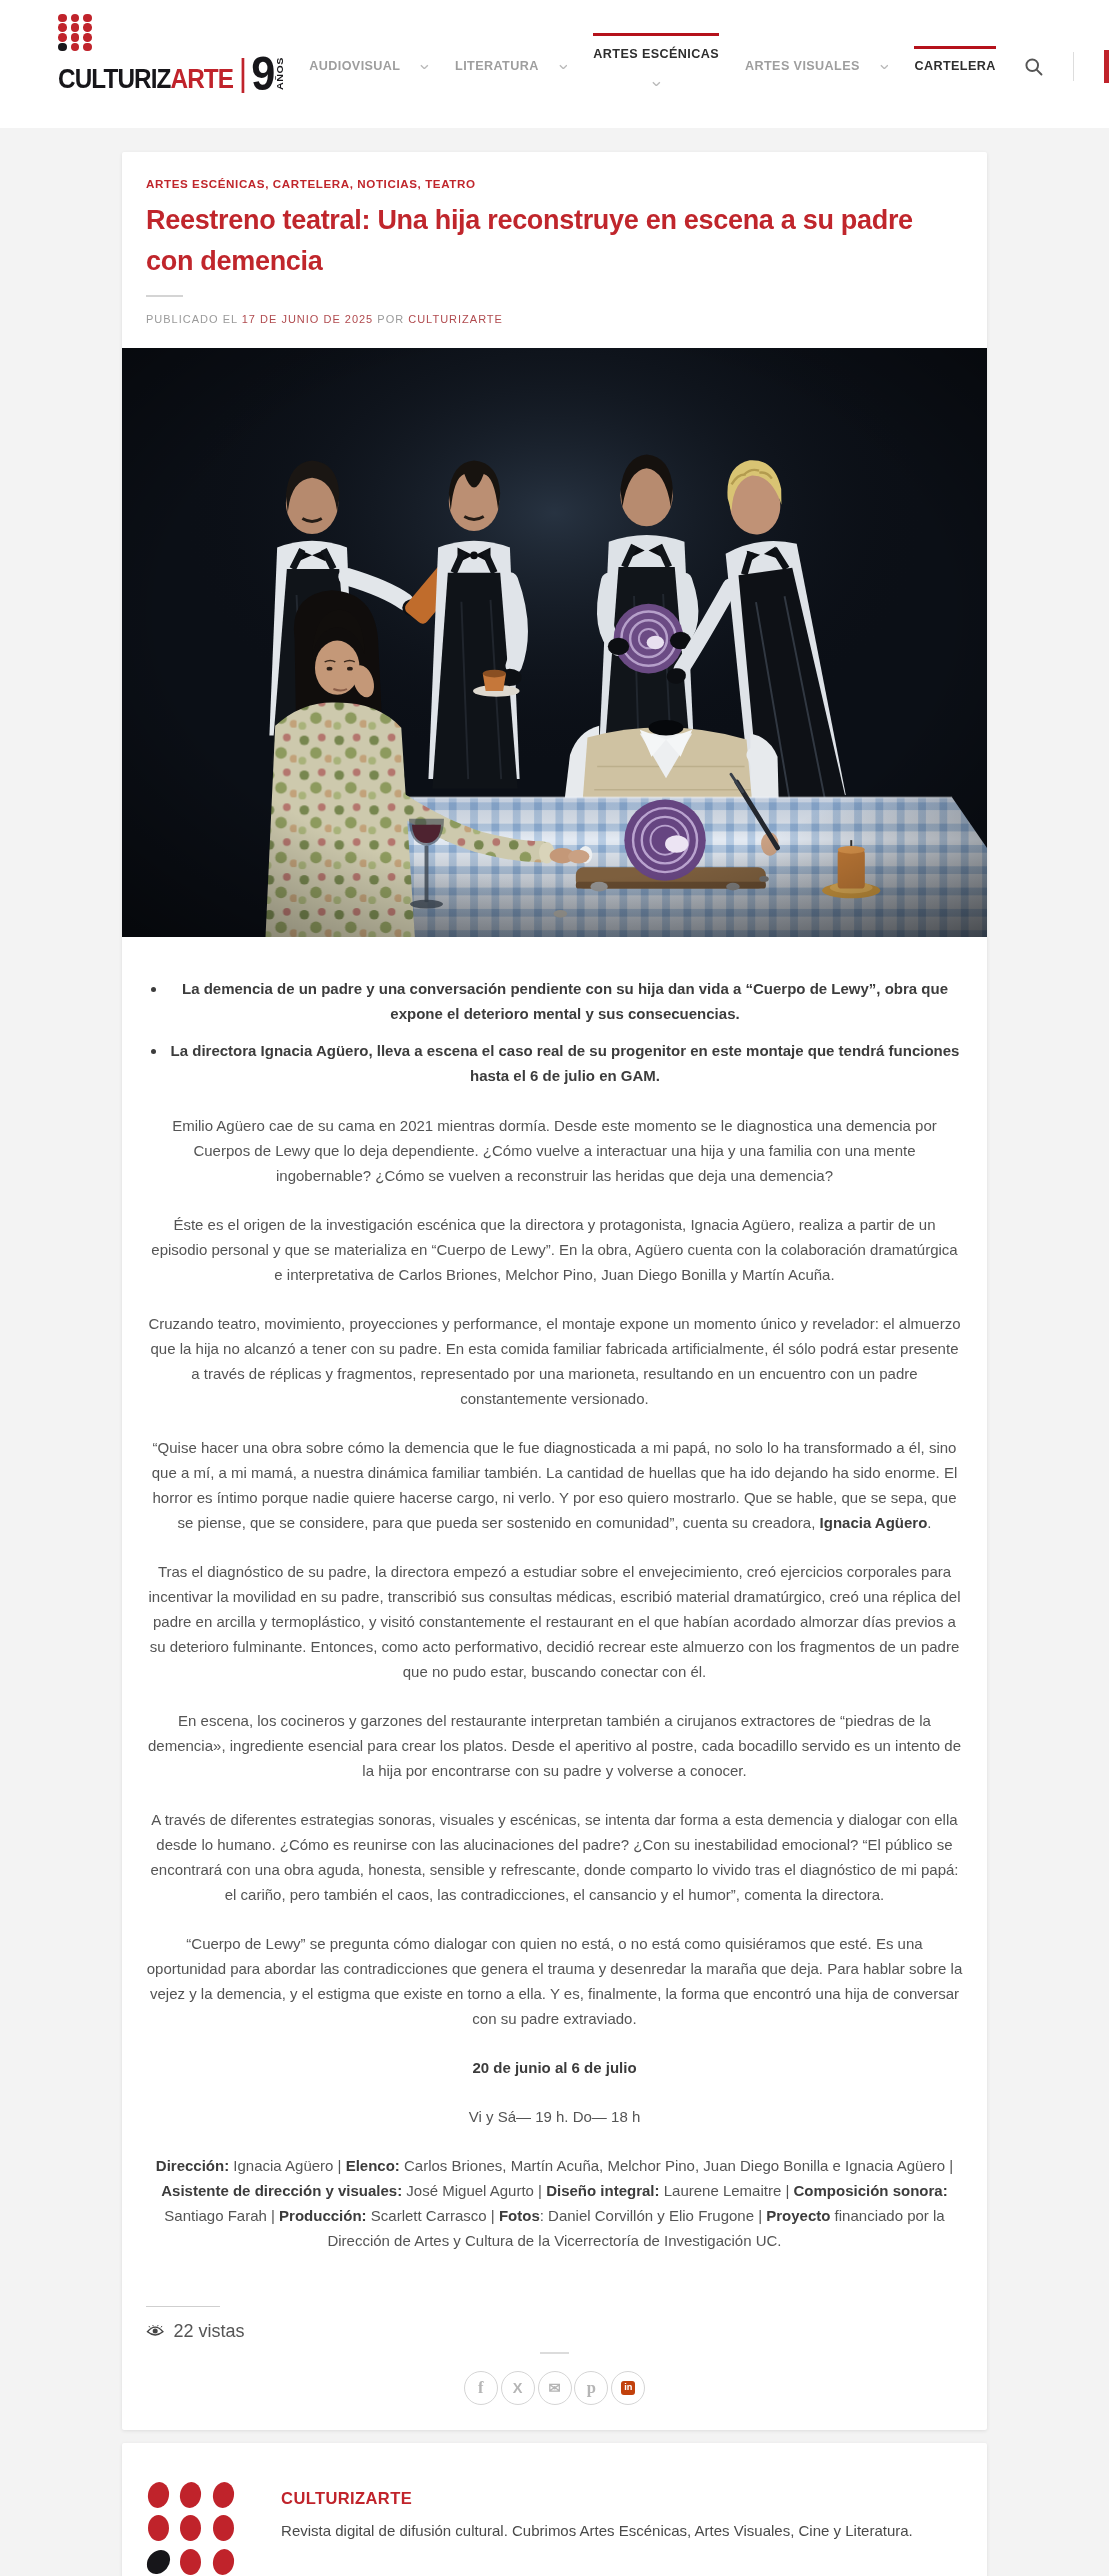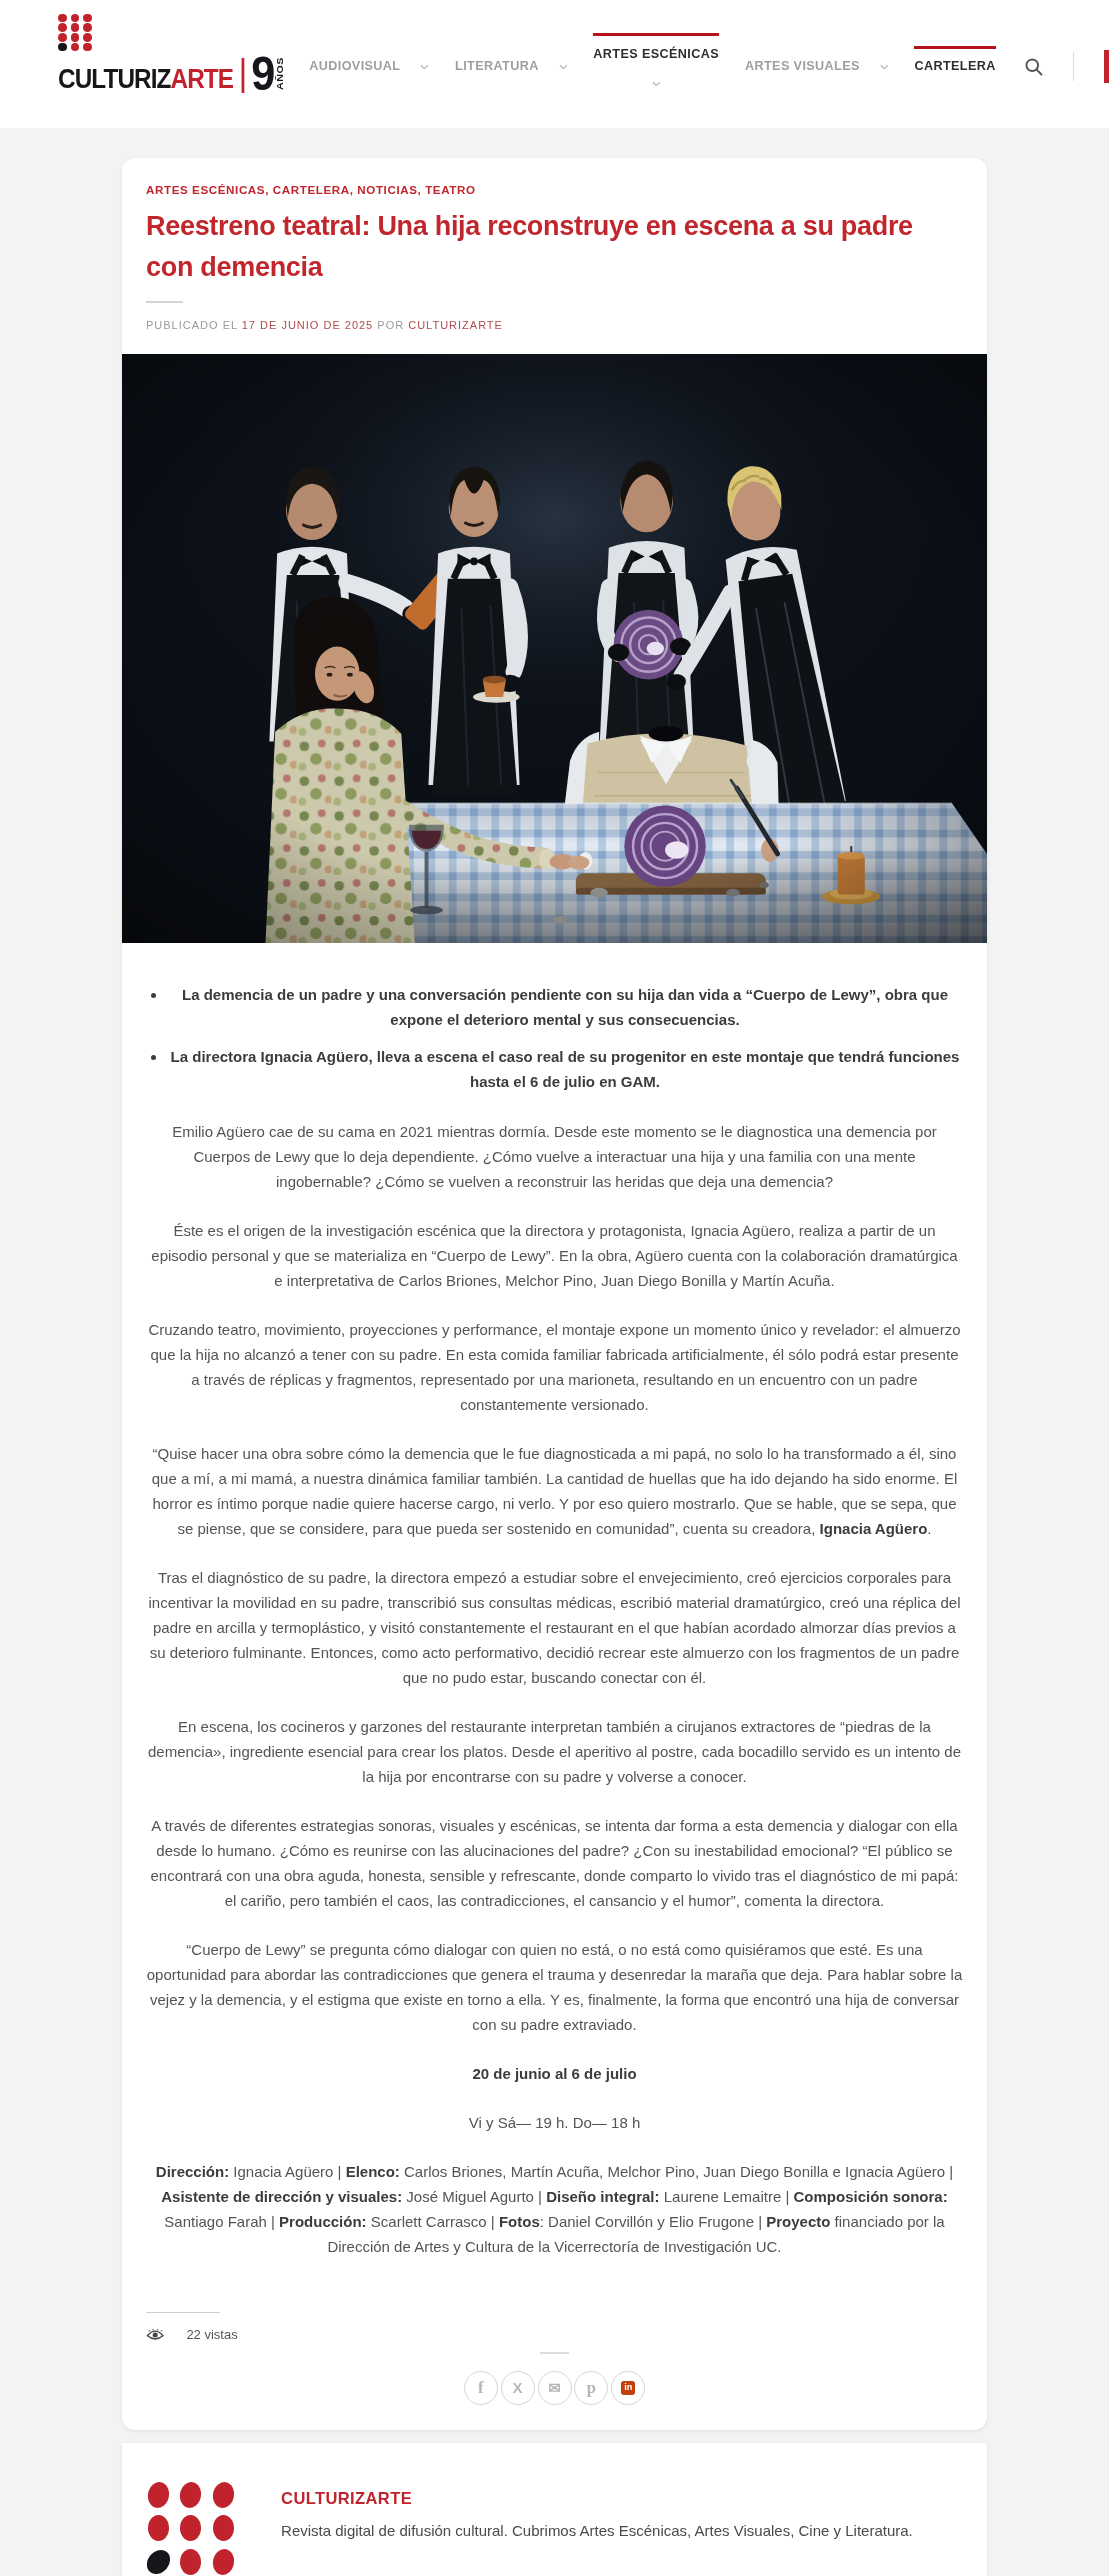--- a/index.html
+++ b/index.html
@@ -22,37 +22,37 @@
   .logo-anios { font-size:10.7px; font-weight:800; color:#17161a; transform:rotate(-90deg) translateX(2.9px); transform-origin:center; width:11.6px; letter-spacing:0.5px; }
   .main-nav { margin-left:auto; display:flex; align-items:center; gap:26px; margin-top:33px; }
   .nav-item { position:relative; display:flex; align-items:center; gap:20px; font-size:12.6px; font-weight:700; letter-spacing:0.4px; color:#9e9e9e; text-transform:uppercase; cursor:pointer; white-space:nowrap; }
   .nav-item.active { color:#2e2e2e;flex-direction:column; }
   .nav-item.highlight::before { content:""; position:absolute; top:-13.6px; left:0; right:0; height:2.9px; background:#b5121b; }
   .caret { width:8.7px; height:5.8px; color:#b9b9b9; }
   .search-btn { margin-left:1.9px; cursor:pointer; display:flex; align-items:center; }
   .nav-divider { width:1px; height:29px; background:#ddd; margin:0 3.9px; }
   .aportes-btn { background:#c0232b; color:#fff; font-size:12px; font-weight:700; letter-spacing:0.6px; padding:9.7px 16.5px; border:none; cursor:pointer; }
   
-  .card { width:865px; margin:30px auto 0; background:#fff; border-radius:13px; box-shadow:0 1px 3.9px rgba(0,0,0,.09); }
+  .card { width:865px; margin:24px auto 0; background:#fff; border-radius:2px; box-shadow:0 1px 3.9px rgba(0,0,0,.09); }
   .article-head { padding:25px 24px 23px; }
   .cat-line { font-size:11.6px; font-weight:700; letter-spacing:0.6px; color:#c0262c; text-transform:uppercase; cursor:pointer; }
   .article-title { margin:9.7px 0 0; font-size:27px; line-height:1.52; font-weight:800; letter-spacing:-0.3px; color:#c0262c; }
   .title-dash { width:37px; height:1.9px; background:#d4d4d4; margin:13.6px 0 15.5px; }
   .pub-line { font-size:11px; letter-spacing:1px; color:#9a9a9a; text-transform:uppercase; }
   .pub-line .red { color:#b04a4e; cursor:pointer; }
   .hero { width:865px; height:589px; display:block; }
   .hero svg { display:block; }
   
   .article-body { padding:39px 24px 19.4px; font-size:15px; line-height:25px; color:#545454;text-align:center; }
   .bullet-list { margin:0 0 25px; padding-left:21px; color:#3c3c3c; font-weight:700; }
   .bullet-list li { margin-bottom:12.6px; }
   .para { margin:0 0 24px; }
   .para strong { color:#3c3c3c; }
   .views-divider { width:74px; height:1px; background:#cfcfcf; margin:9.7px 0 13.6px; }
-  .views { display:flex; align-items:flex-end; gap:22px; font-size:13px; color:#555; padding-bottom:5.8px; }
+  .views { display:flex; align-items:center; gap:9px; font-size:18px; color:#555; padding-bottom:5.8px; }
   .share-wrap { text-align:center; padding:3.9px 0 25px; }
   .share-dash { width:29px; height:1.9px; background:#dcdcdc; margin:0 auto 17.4px; }
   .share-row { display:flex; justify-content:center; gap:2.9px; }
   .share-btn { width:34px; height:34px; border:1.9px solid #d5d5d5; border-radius:50%; display:flex; align-items:center; justify-content:center; color:#b5b5b5; cursor:pointer; background:#fff; }
   .share-glyph { font-size:14.5px; font-weight:700; line-height:1; }
   .g-serif { font-family:"Liberation Serif", serif; font-size:16.5px; }
   .g-badge { background:#c2410c; color:#fff; border-radius:2.9px; font-size:9.2px; padding:2.4px 2.9px; font-weight:700; }
   
   .footer-card { width:865px; margin:12.6px auto 0; background:#fff; border-radius:1.9px; box-shadow:0 1px 3.9px rgba(0,0,0,.09); padding:39px 24px 45px; display:flex; align-items:flex-start; }
   .footer-dots { display:grid; grid-template-columns:repeat(3,21px); gap:7.8px 11.6px; margin-left:1.9px; }

